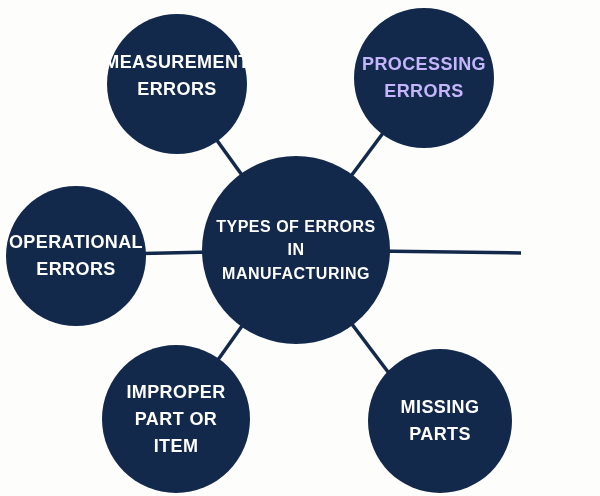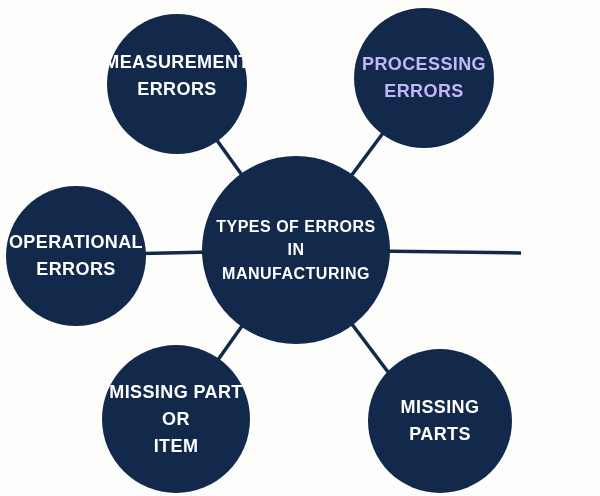--- a/index.html
+++ b/index.html
@@ -78,21 +78,21 @@
 ERRORS</span>
   </div>
 
   <div class="node node-operational" style="background: rgb(19, 41, 75);">
     <span class="node-label" style="color: rgb(255, 255, 255);">OPERATIONAL
 ERRORS</span>
   </div>
 
 
   <div class="node node-improper" style="background: rgb(19, 41, 75);">
-    <span class="node-label" style="color: rgb(255, 255, 255);">MISSING PART OR
+    <span class="node-label" style="color: rgb(255, 255, 255);">IMPROPER PART OR
 ITEM</span>
   </div>
 
   <div class="node node-missing" style="background: rgb(19, 41, 75);">
     <span class="node-label" style="color: rgb(255, 255, 255);">MISSING PARTS</span>
   </div>
 
 </div>
 
 </body></html>

